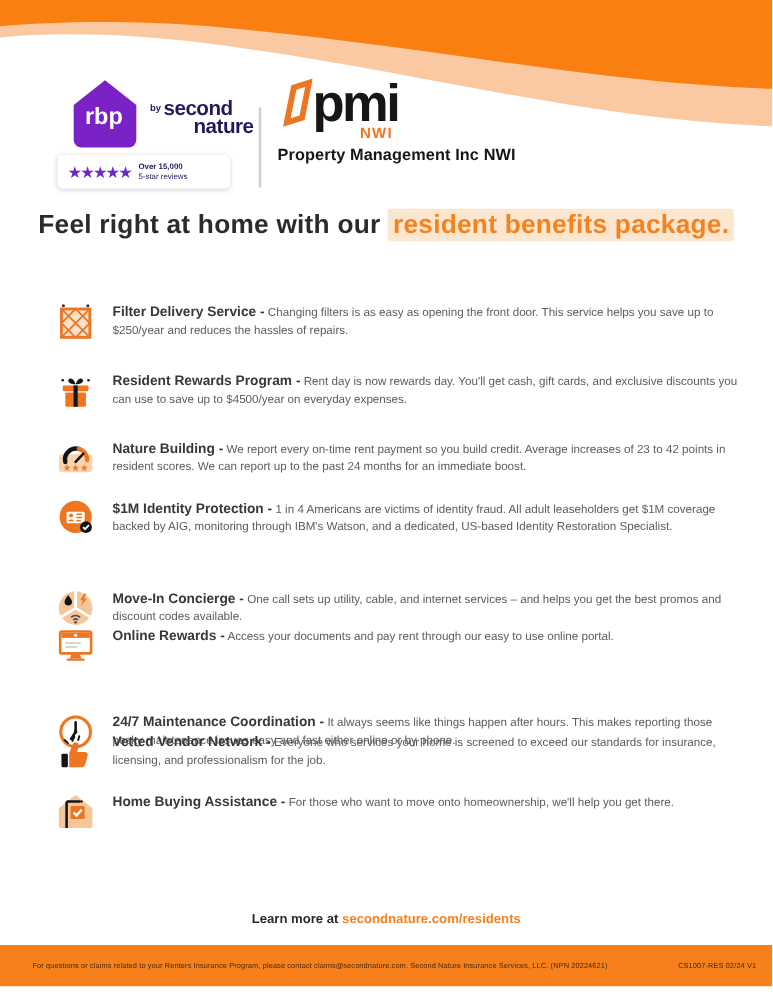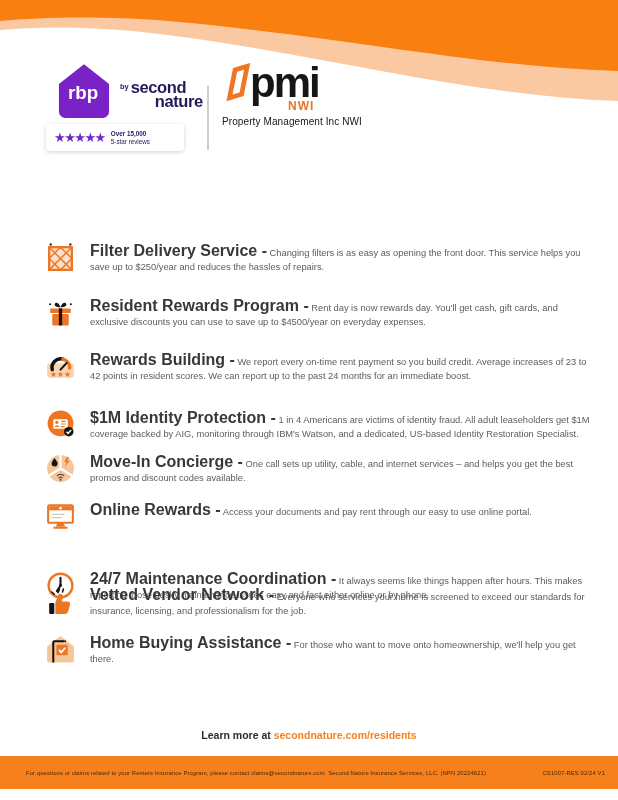--- a/index.html
+++ b/index.html
@@ -21,33 +21,33 @@
   .stars{color:#6D28C9;font-size:13px;letter-spacing:-1.5px;line-height:13px;}
   .reviews{font-size:6.3px;color:#221A5B;line-height:7.5px;}
   .reviews .r1{font-weight:bold;}
   .logo-divider{position:absolute;left:207px;top:86px;width:1.5px;height:64px;background:#cfcfcf;}
 
   
   .pmi{position:absolute;left:222px;top:62px;}
   .pmi-row{display:flex;align-items:flex-start;}
   .pmi-word{font-size:42px;font-weight:bold;color:#161616;letter-spacing:-2px;line-height:42px;}
   .pmi-nwi{color:#EE7623;font-weight:bold;font-size:12px;letter-spacing:1px;margin:-5px 0 3px 66px;}
-  .pmi-company{font-size:10px;font-weight:normal;color:#161616;letter-spacing:0.1px;}
+  .pmi-company{font-size:13px;font-weight:bold;color:#161616;letter-spacing:0.1px;}
 
   
   .headline{position:absolute;top:168px;left:0;width:618px;text-align:center;
       font-size:21px;font-weight:bold;color:#2B2B2E;letter-spacing:0.2px;}
   .hl{color:#F5821F;background:#FBE7CF;padding:1px 4px 2px 4px;border-radius:2px;}
 
   
   .benefit{position:absolute;left:44px;width:548px;display:flex;gap:13px;align-items:flex-start;}
   .b-icon{width:33px;height:33px;flex:0 0 33px;margin-top:-3px;}
   .b-icon svg{width:100%;height:100%;}
   .b-text{font-size:9.3px;line-height:13.5px;color:#5C5C61;width:500px;}
-  .b-title{font-weight:bold;color:#38373B;font-size:16px;}
+  .b-title{font-weight:bold;color:#38373B;font-size:11px;}
 
   
   .learn{position:absolute;top:729px;left:0;width:618px;text-align:center;
       font-size:10.5px;font-weight:bold;color:#2B2B2E;}
   .learn .link{color:#F5821F;}
   .legal{position:absolute;top:756px;left:0;width:618px;height:33px;background:#F6811C;
       display:flex;align-items:center;justify-content:space-between;
       padding:0 13px 0 26px;box-sizing:border-box;}
   .legal span{font-size:5.9px;color:rgba(35,22,8,0.85);letter-spacing:0.1px;}
 </style>
@@ -87,20 +87,23 @@
     <div class="pmi-row">
       <svg width="28" height="42" viewBox="0 0 30 44">
         <path d="M8 38 L14 8 L27 4 L21 34 Z" fill="none" stroke="#EE7623" stroke-width="5" stroke-linejoin="miter"></path>
       </svg>
       <span class="pmi-word">pmi</span>
     </div>
     <div class="pmi-nwi">NWI</div>
     <div class="pmi-company">Property Management Inc NWI</div>
   </div>
 
+  <div class="headline">
+    <span>Feel right at home with our </span><span class="hl">resident benefits package.</span>
+  </div>
 
   <div class="benefit" style="top:244px">
     <div class="b-icon">
       <svg viewBox="0 0 32 32">
         <circle cx="6.5" cy="3.5" r="1.2" fill="#333"></circle>
           <circle cx="25.5" cy="3.5" r="1.2" fill="#333"></circle>
         <rect x="5" y="6" width="22" height="22" fill="#FCE2CA" stroke="#EE7623" stroke-width="2.2"></rect>
         <path d="M5 17 L16 6 M5 28 L27 6 M16 28 L27 17 M5 6 L27 28 M5 17 L16 28 M16 6 L27 17" stroke="#EE7623" stroke-width="1.4" fill="none"></path>
       </svg>
     </div>
@@ -132,44 +135,44 @@
     <div class="b-icon">
       <svg viewBox="0 0 32 32">
         <rect x="3" y="13" width="26" height="14" rx="3" fill="#F9D4AE"></rect>
         <path d="M8 19 A8.5 8.5 0 0 1 18.5 8.9" stroke="#141414" stroke-width="3.4" fill="none" stroke-linecap="round"></path>
         <path d="M18.5 8.9 A8.5 8.5 0 0 1 24.9 17.5" stroke="#EE7623" stroke-width="3.4" fill="none" stroke-linecap="round"></path>
         <path d="M16 19 L22 12.5" stroke="#141414" stroke-width="2" stroke-linecap="round"></path>
         <text x="16" y="26" font-size="7.5" fill="#EE7623" text-anchor="middle">★★★</text>
       </svg>
     </div>
     <div class="b-text">
-      <span class="b-title">Rewards Building -</span>
+      <span class="b-title">Nature Building -</span>
       <span class="b-desc">We report every on-time rent payment so you build credit. Average increases of 23 to 42 points in resident scores. We can report up to the past 24 months for an immediate boost.</span>
     </div>
   </div>
 
-  <div class="benefit" style="top:411px">
+  <div class="benefit" style="top:401px">
     <div class="b-icon">
       <svg viewBox="0 0 32 32">
         <circle cx="16" cy="15" r="12.5" fill="#EE7623"></circle>
         <rect x="9" y="11" width="14" height="9" rx="1.2" fill="#ffffff"></rect>
         <circle cx="12.5" cy="14" r="1.6" fill="#EE7623"></circle>
         <path d="M10.3 18.4 C10.3 16.6 14.7 16.6 14.7 18.4 Z" fill="#EE7623"></path>
         <path d="M16.5 13 H21 M16.5 15.5 H21 M16.5 18 H20" stroke="#EE7623" stroke-width="1.1"></path>
         <circle cx="24" cy="23" r="4.6" fill="#141414"></circle>
         <path d="M21.8 23 l1.5 1.6 l3 -3.2" stroke="#ffffff" stroke-width="1.4" fill="none"></path>
       </svg>
     </div>
     <div class="b-text">
       <span class="b-title">$1M Identity Protection -</span>
       <span class="b-desc">1 in 4 Americans are victims of identity fraud. All adult leaseholders get $1M coverage backed by AIG, monitoring through IBM's Watson, and a dedicated, US-based Identity Restoration Specialist.</span>
     </div>
   </div>
 
-  <div class="benefit" style="top:455px">
+  <div class="benefit" style="top:473px">
     <div class="b-icon">
       <svg viewBox="0 0 32 32">
         <circle cx="16" cy="16" r="13" fill="#F6C69B"></circle>
         <path d="M16 16 V2.5 M16 16 L4.5 23 M16 16 L27.5 23" stroke="#ffffff" stroke-width="2.2"></path>
         <path d="M10.2 5.8 c-1.8 2.6 -2.8 4 -2.8 5.3 a2.9 2.9 0 0 0 5.8 0 c0 -1.3 -1.2 -2.7 -3 -5.3 Z" fill="#141414"></path>
         <path d="M22.5 4.8 l-3 5 h2.2 l-1.4 4.6 l4.4 -5.8 h-2.3 l2 -3.8 Z" fill="#EE7623"></path>
         <path d="M12.5 23.2 a5 5 0 0 1 7 0 M14.2 25.2 a2.6 2.6 0 0 1 3.6 0" stroke="#4a4a4a" stroke-width="1.2" fill="none"></path>
         <circle cx="16" cy="27" r="1" fill="#4a4a4a"></circle>
       </svg>
     </div>

